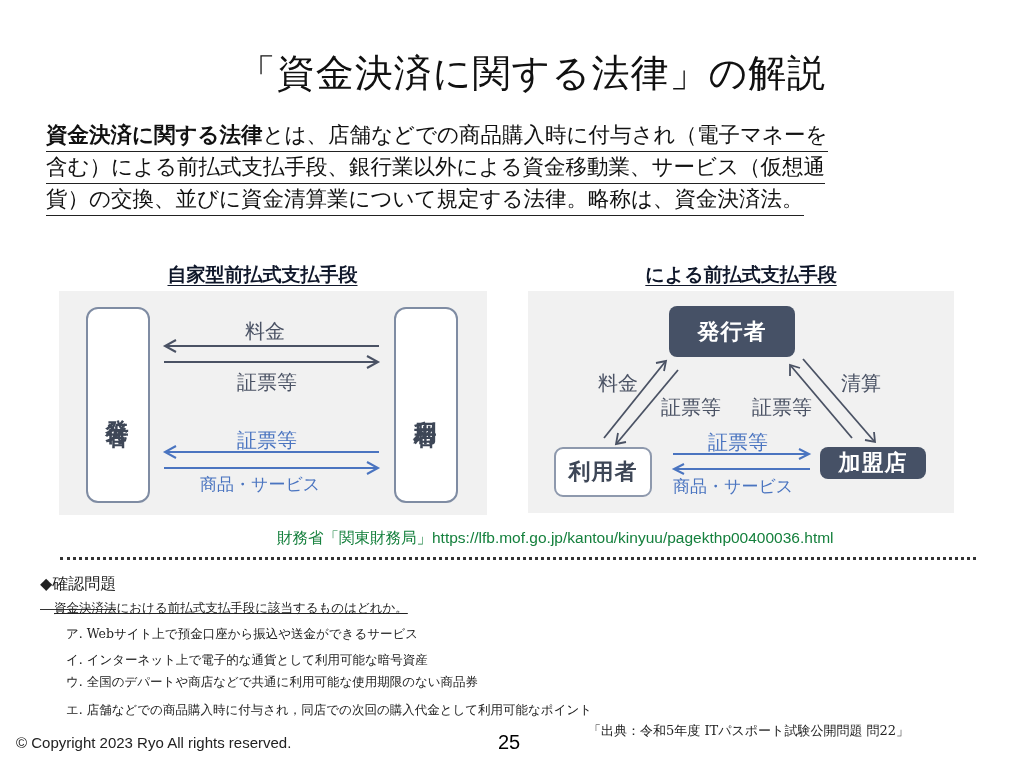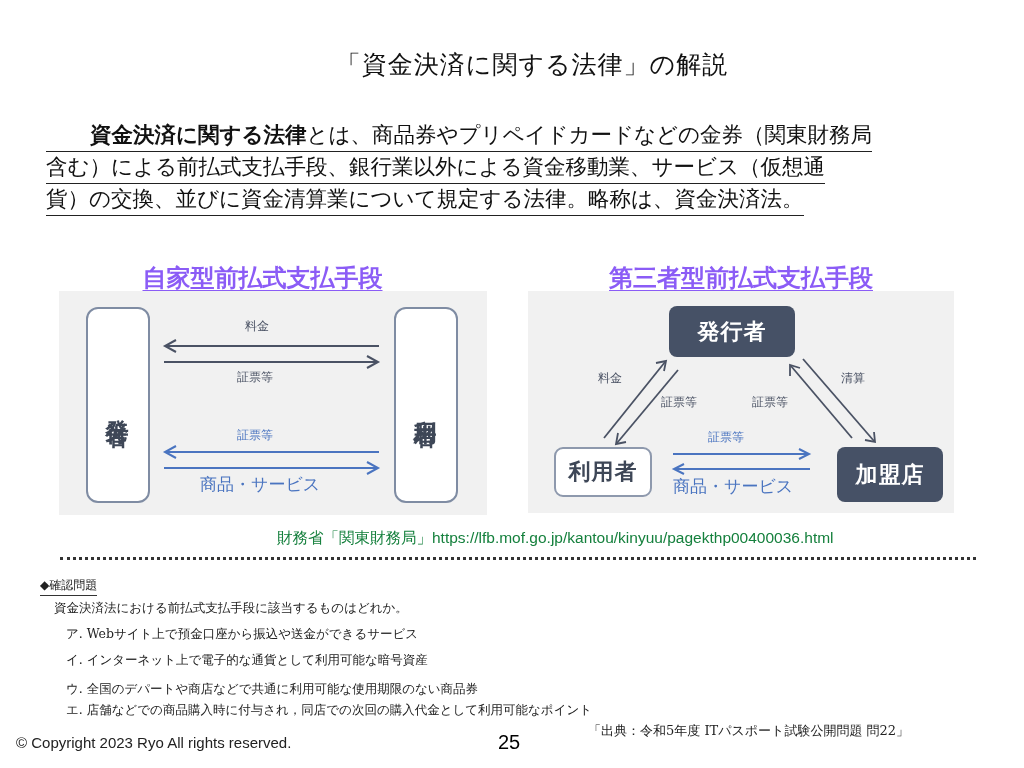--- a/index.html
+++ b/index.html
@@ -1,69 +1,69 @@
 <!DOCTYPE html>
 <html><head>
 <meta charset="utf-8">
 <style>
   * { box-sizing: border-box; margin: 0; padding: 0; }
   html, body { width: 1024px; height: 768px; background: #ffffff; overflow: hidden; }
   body { position: relative; font-family: "DejaVu Sans", "Liberation Sans", sans-serif; color: #111; }
 
-  .title { position: absolute; left: 0; top: 48px; width: 1024px; text-align: center; font-size: 25px; font-weight: normal; letter-spacing: 1px; color: #111; padding-left: 40px; }
+  .title { position: absolute; left: 0; top: 48px; width: 1024px; text-align: center; font-size: 38px; font-weight: normal; letter-spacing: 1px; color: #111; padding-left: 40px; }
 
   .definition { position: absolute; left: 46px; top: 120px; width: 900px; font-family: "DejaVu Serif", "Liberation Serif", serif; font-size: 21.5px; line-height: 30px; color: #111; }
   .definition .line { display: inline-block; border-bottom: 1.5px solid #222; padding-bottom: 1px; white-space: nowrap; }
-  .definition .strong { font-weight: bold; margin-left: 44px; }
+  .definition .strong { font-weight: bold; }
 
-  .diagram-title { position: absolute; top: 262px; font-size: 24px; font-weight: bold; text-decoration: underline; text-underline-offset: 4px; color: #8b5cf6; text-align: center; }
+  .diagram-title { position: absolute; top: 262px; font-size: 19px; font-weight: bold; text-decoration: underline; text-underline-offset: 4px; color: #0f172a; text-align: center; }
   .dt-left { left: 140px; width: 245px; }
   .dt-right { left: 606px; width: 270px; }
 
   .panel { position: absolute; background: #f1f1f1; }
   .panel-left { left: 59px; top: 291px; width: 428px; height: 224px; }
   .panel-right { left: 528px; top: 291px; width: 426px; height: 222px; }
 
   .vbox { position: absolute; width: 64px; height: 196px; border: 2.5px solid #7f8ca3; border-radius: 12px; background: #fff; display: flex; align-items: center; justify-content: center; }
   .vbox span { writing-mode: vertical-rl; text-orientation: upright; font-size: 23px; font-weight: bold; color: #3e4757; letter-spacing: 2px; }
 
-  .arrow-label { position: absolute; font-size: 12px; color: #4a5264; white-space: nowrap; }
+  .arrow-label { position: absolute; font-size: 20px; color: #4a5264; white-space: nowrap; }
   .arrow-label.blue { color: #4a74c0; }
 
   .darkbox { position: absolute; background: #465166; border-radius: 8px; color: #fff; font-size: 22px; font-weight: bold; display: flex; align-items: center; justify-content: center; letter-spacing: 1px; }
   .lightbox { position: absolute; background: #fff; border: 2.5px solid #8e99ad; border-radius: 9px; color: #3e4757; font-size: 22px; font-weight: bold; display: flex; align-items: center; justify-content: center; letter-spacing: 1px; }
 
   svg.arrows { position: absolute; left: 0; top: 0; overflow: visible; }
 
   .source { position: absolute; left: 277px; top: 528px; font-size: 15.5px; color: #15803d; white-space: nowrap; font-family: "Liberation Sans", sans-serif; }
   .dots { position: absolute; left: 60px; top: 554px; width: 916px; height: 6px; border-bottom: 3px dotted #333; }
 
   .quiz { position: absolute; left: 40px; top: 574px; font-family: "DejaVu Serif", "Liberation Serif", serif; color: #222; }
-  .quiz-heading { font-size: 12px; border-bottom: 1px solid #333; display: inline-block; padding-bottom: 1px; }
-  .quiz-question { position: absolute; left: 14px; top: 26px; font-size: 12.5px; white-space: nowrap; }
+  .quiz-heading { font-size: 16px; border-bottom: 1px solid #333; display: inline-block; padding-bottom: 14px; }
+  .quiz-question { position: absolute; left: 14px; top: 26px; font-size: 12.5px; white-space: nowrap; text-decoration: underline; }
   .quiz-option { position: absolute; left: 26px; font-size: 12.5px; white-space: nowrap; }
 
   .citation { position: absolute; left: 588px; top: 722px; font-family: "DejaVu Serif", "Liberation Serif", serif; font-size: 13px; color: #222; white-space: nowrap; }
 
   .copyright { position: absolute; left: 16px; top: 734px; font-family: "Liberation Sans", sans-serif; font-size: 15px; color: #222; white-space: nowrap; }
   .page-number { position: absolute; left: 498px; top: 731px; font-family: "Liberation Sans", sans-serif; font-size: 20px; color: #000000; }
 </style>
 </head>
 <body>
 
 <div class="title">「資金決済に関する法律」の解説</div>
 
 <div class="definition">
-  <div><span class="line"><span class="strong">資金決済に関する法律</span><span>とは、商品券やプリペイドカードなどの金券（関東財務局</span></span></div>
+  <div><span class="line"><span class="strong">資金決済に関する法律</span><span>とは、店舗などでの商品購入時に付与され（電子マネーを</span></span></div>
   <div><span class="line">含む）による前払式支払手段、銀行業以外による資金移動業、サービス（仮想通</span></div>
   <div><span class="line">貨）の交換、並びに資金清算業について規定する法律。略称は、資金決済法。</span></div>
 </div>
 
 <div class="diagram-title dt-left">自家型前払式支払手段</div>
-<div class="diagram-title dt-right">第三者型前払式支払手段</div>
+<div class="diagram-title dt-right">による前払式支払手段</div>
 
 <div class="panel panel-left">
   <div class="vbox" style="left:27px; top:16px;">
     <span>発行者</span>
   </div>
   <div class="vbox" style="left:335px; top:16px;">
     <span>利用者</span>
   </div>
 
   <svg class="arrows" width="428" height="224">
@@ -81,21 +81,21 @@
 
   <div class="arrow-label" style="left:186px; top:27px;">料金</div>
   <div class="arrow-label" style="left:178px; top:78px;">証票等</div>
   <div class="arrow-label blue" style="left:178px; top:136px;">証票等</div>
   <div class="arrow-label blue" style="left:141px; top:182px; font-size:17px;">商品・サービス</div>
 </div>
 
 <div class="panel panel-right">
   <div class="darkbox" style="left:141px; top:15px; width:126px; height:51px;">発行者</div>
   <div class="lightbox" style="left:26px; top:156px; width:98px; height:50px;">利用者</div>
-  <div class="darkbox" style="left:309px; top:156px; width:106px; height:55px;">加盟店</div>
+  <div class="darkbox" style="left:292px; top:156px; width:106px; height:32px;">加盟店</div>
 
   <svg class="arrows" width="426" height="222">
 
     <line x1="76" y1="147" x2="137" y2="71" stroke="#4a5264" stroke-width="1.8"></line>
     <polyline points="128,72 138,70 136,80" fill="none" stroke="#4a5264" stroke-width="1.8"></polyline>
 
     <line x1="150" y1="79" x2="89" y2="152" stroke="#4a5264" stroke-width="1.8"></line>
     <polyline points="90,142 88,153 98,151" fill="none" stroke="#4a5264" stroke-width="1.8"></polyline>
 
     <line x1="324" y1="147" x2="263" y2="75" stroke="#4a5264" stroke-width="1.8"></line>
@@ -120,20 +120,20 @@
 </div>
 
 <div class="source">財務省「関東財務局」https://lfb.mof.go.jp/kantou/kinyuu/pagekthp00400036.html</div>
 <div class="dots"></div>
 
 <div class="quiz">
   <div class="quiz-heading">◆確認問題</div>
   <div class="quiz-question">資金決済法における前払式支払手段に該当するものはどれか。</div>
   <div class="quiz-option" style="top:52px;">ア. Webサイト上で預金口座から振込や送金ができるサービス</div>
   <div class="quiz-option" style="top:78px;">イ. インターネット上で電子的な通貨として利用可能な暗号資産</div>
-  <div class="quiz-option" style="top:107px;text-align:right;">ウ. 全国のデパートや商店などで共通に利用可能な使用期限のない商品券</div>
+  <div class="quiz-option" style="top:100px;text-align:right;">ウ. 全国のデパートや商店などで共通に利用可能な使用期限のない商品券</div>
   <div class="quiz-option" style="top:128px;">エ. 店舗などでの商品購入時に付与され，同店での次回の購入代金として利用可能なポイント</div>
 </div>
 
 <div class="citation">「出典：令和5年度 ITパスポート試験公開問題 問22」</div>
 
 <div class="copyright">© Copyright 2023 Ryo All rights reserved.</div>
 <div class="page-number">25</div>
 
 </body></html>

